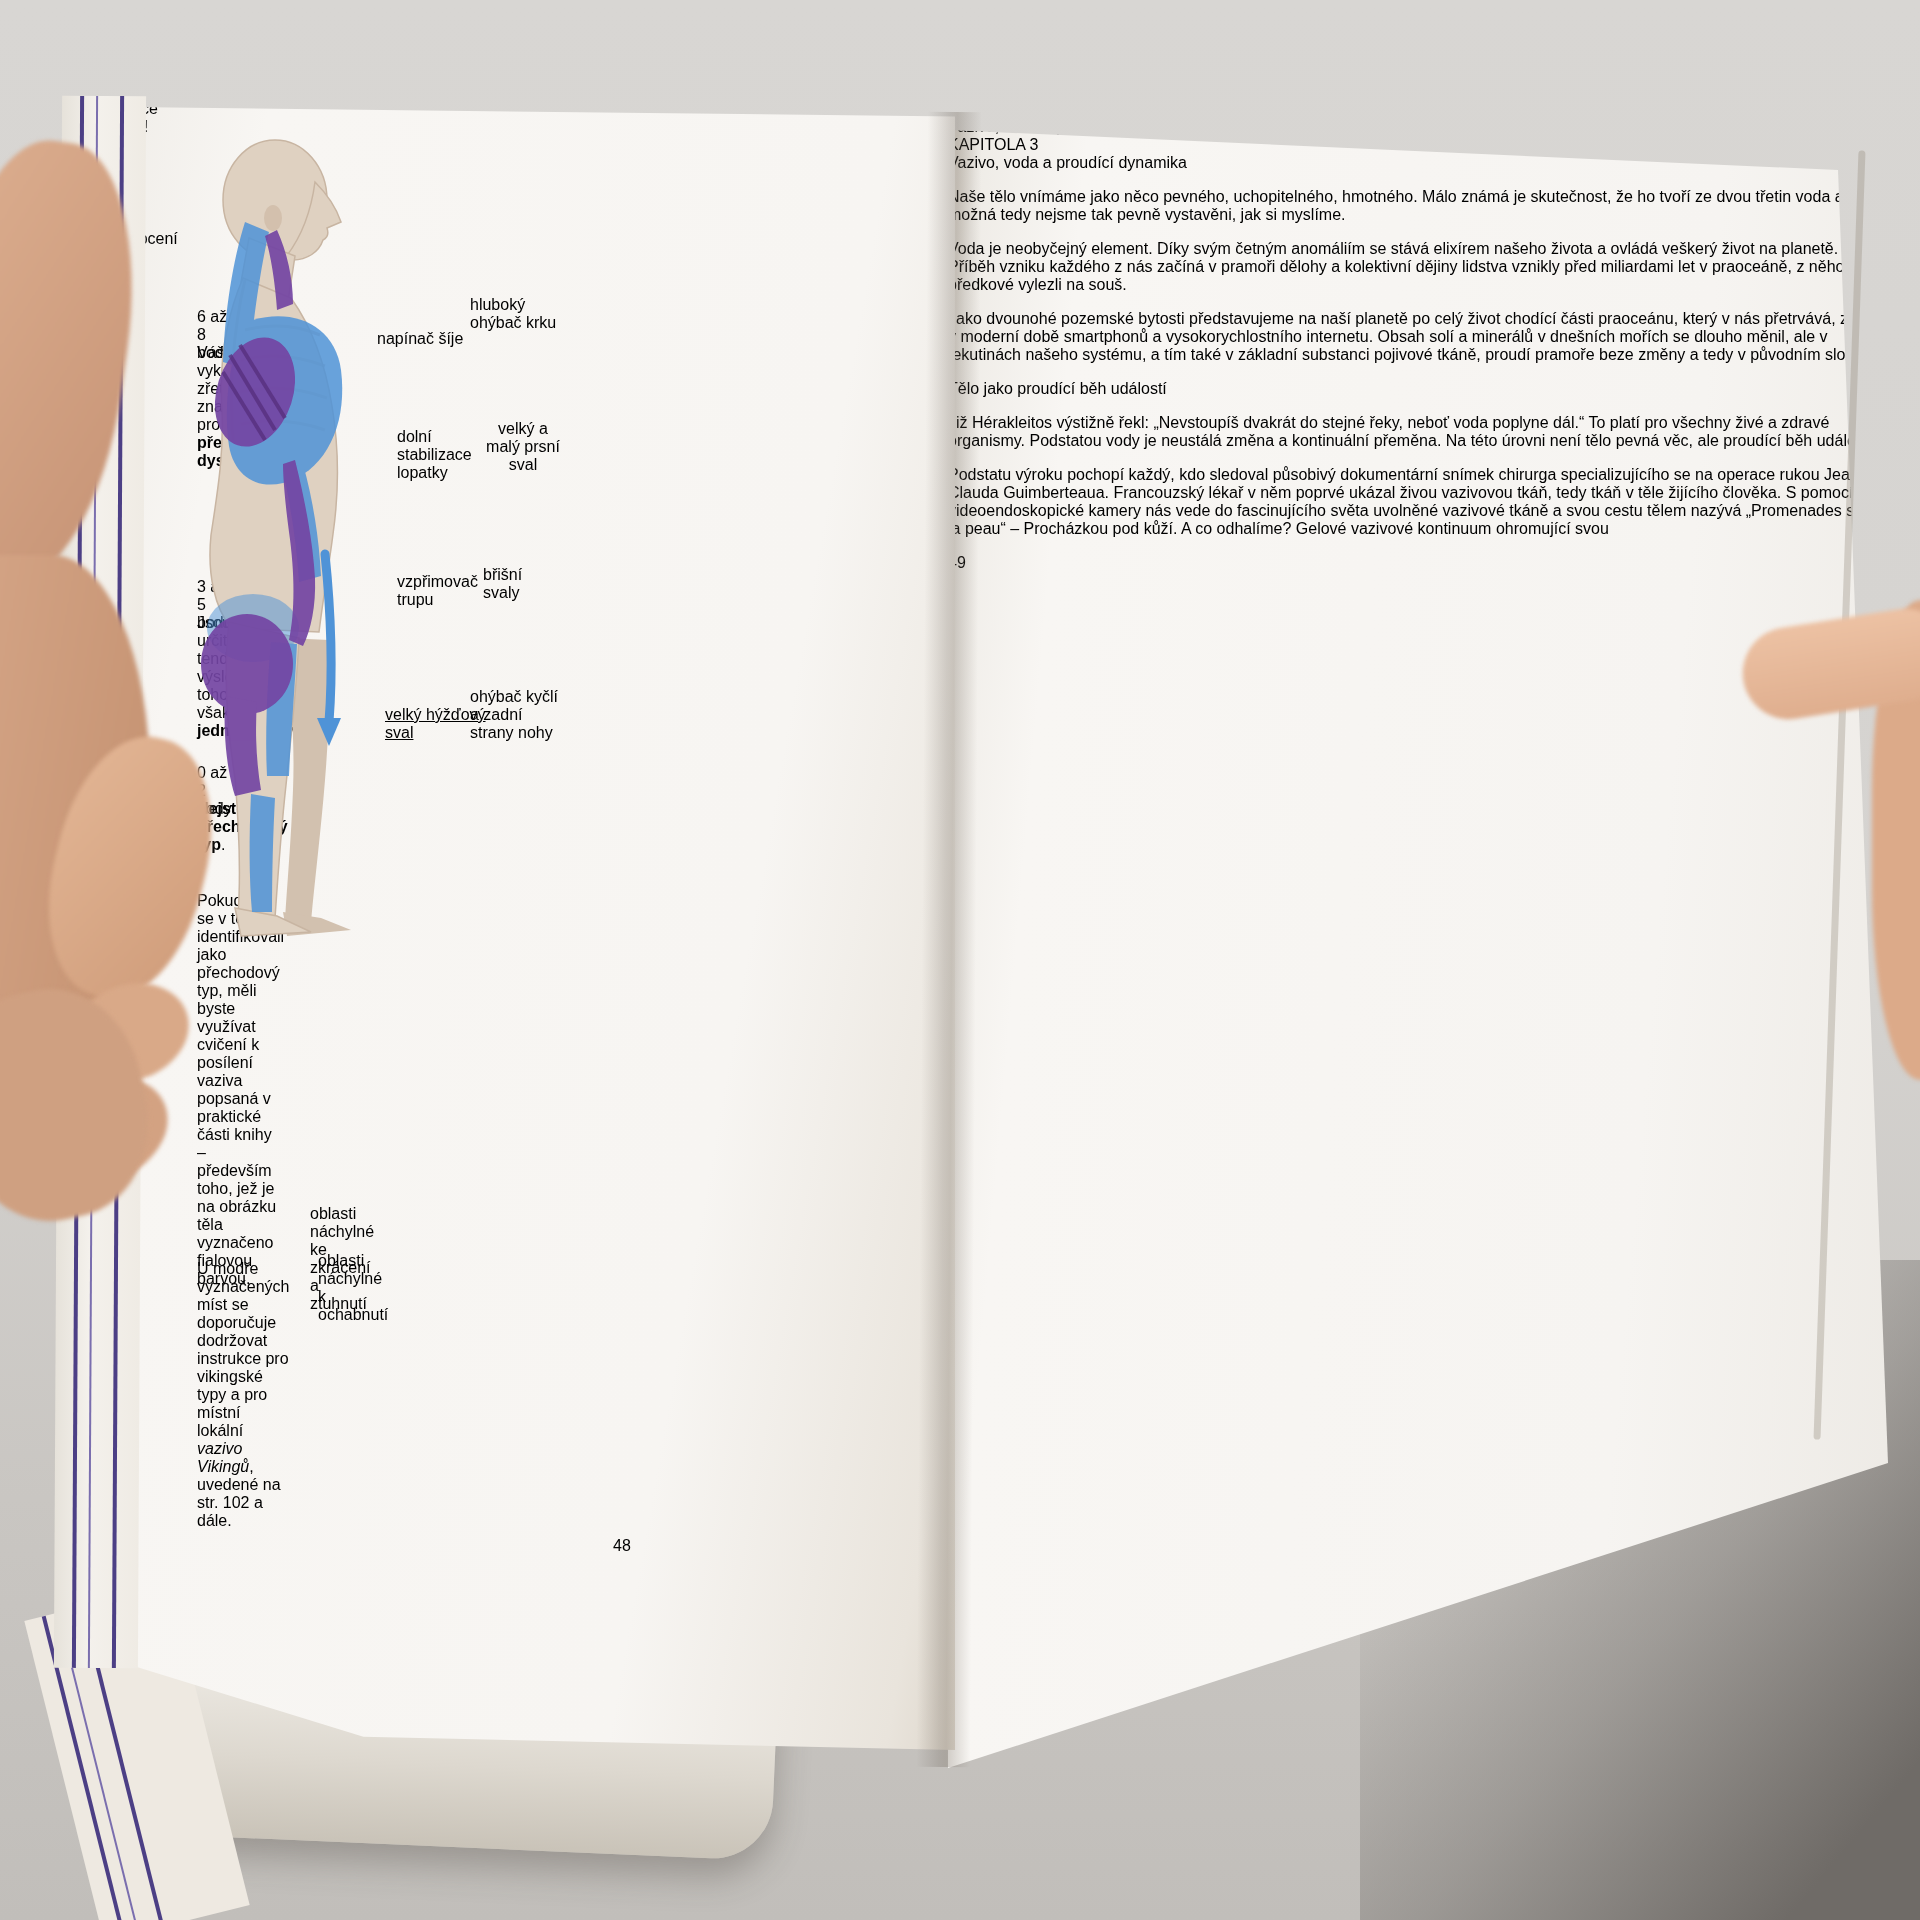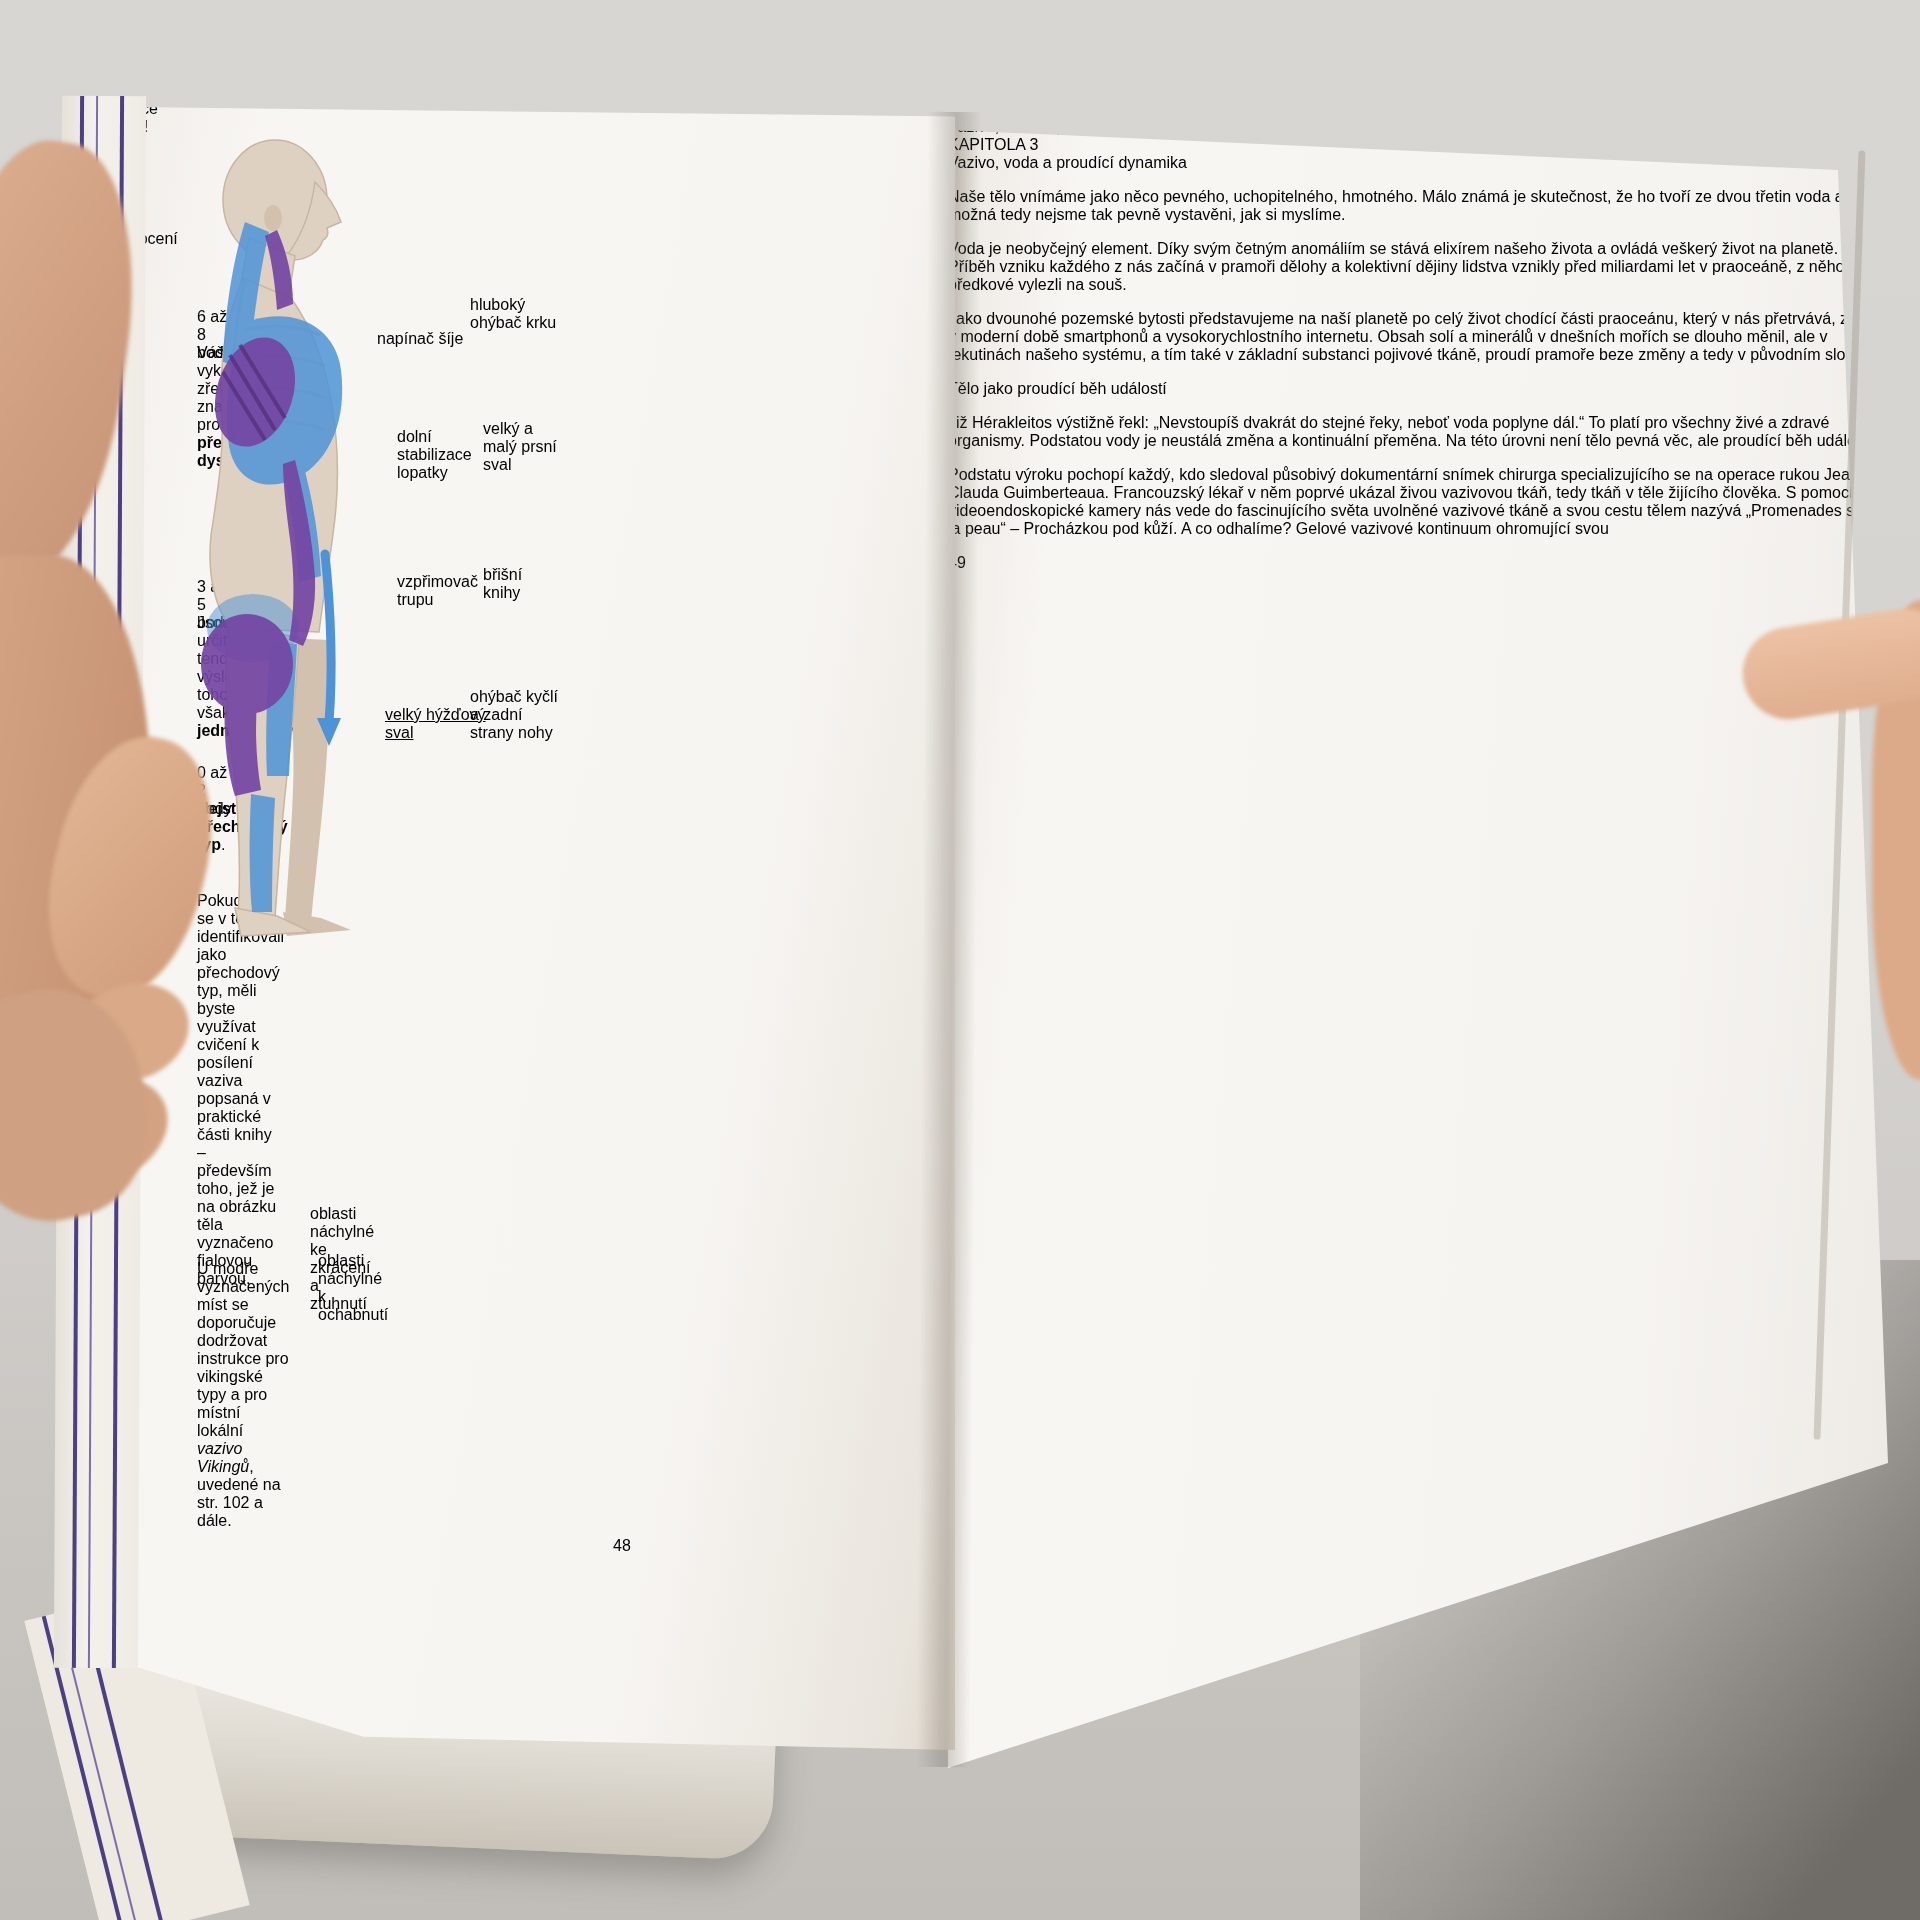--- a/index.html
+++ b/index.html
@@ -197,28 +197,28 @@
       <div class="abs muscle-label" style="left:292px;top:230px;width:110px;text-align:left;">napínač šíje</div>
       <div class="abs muscle-label r" style="left:385px;top:196px;width:95px;">hluboký
 ohýbač krku</div>
       <div class="abs cross" style="left:352px;top:255px;">
         <div class="bar blue"></div>
         <div class="bar purple"></div>
       </div>
       <div class="abs muscle-label" style="left:312px;top:328px;width:95px;">dolní
 stabilizace
 lopatky</div>
-      <div class="abs muscle-label r" style="left:398px;top:320px;width:80px;">velký
+      <div class="abs muscle-label r" style="left:398px;top:320px;width:80px;text-align:center;">velký
 a malý
 prsní sval</div>
 
       <div class="abs muscle-label" style="left:312px;top:473px;width:95px;">vzpřimovač
 trupu</div>
       <div class="abs muscle-label r" style="left:398px;top:466px;width:75px;">břišní
-knihy</div>
+svaly</div>
       <div class="abs cross" style="left:354px;top:520px;">
         <div class="bar blue"></div>
         <div class="bar purple"></div>
       </div>
       <div class="abs muscle-label" style="left:300px;top:606px;width:120px;text-decoration:underline;">velký
 hýžďový sval</div>
       <div class="abs muscle-label r" style="left:385px;top:588px;width:95px;">ohýbač kyčlí
 a zadní strany
 nohy</div>
 

